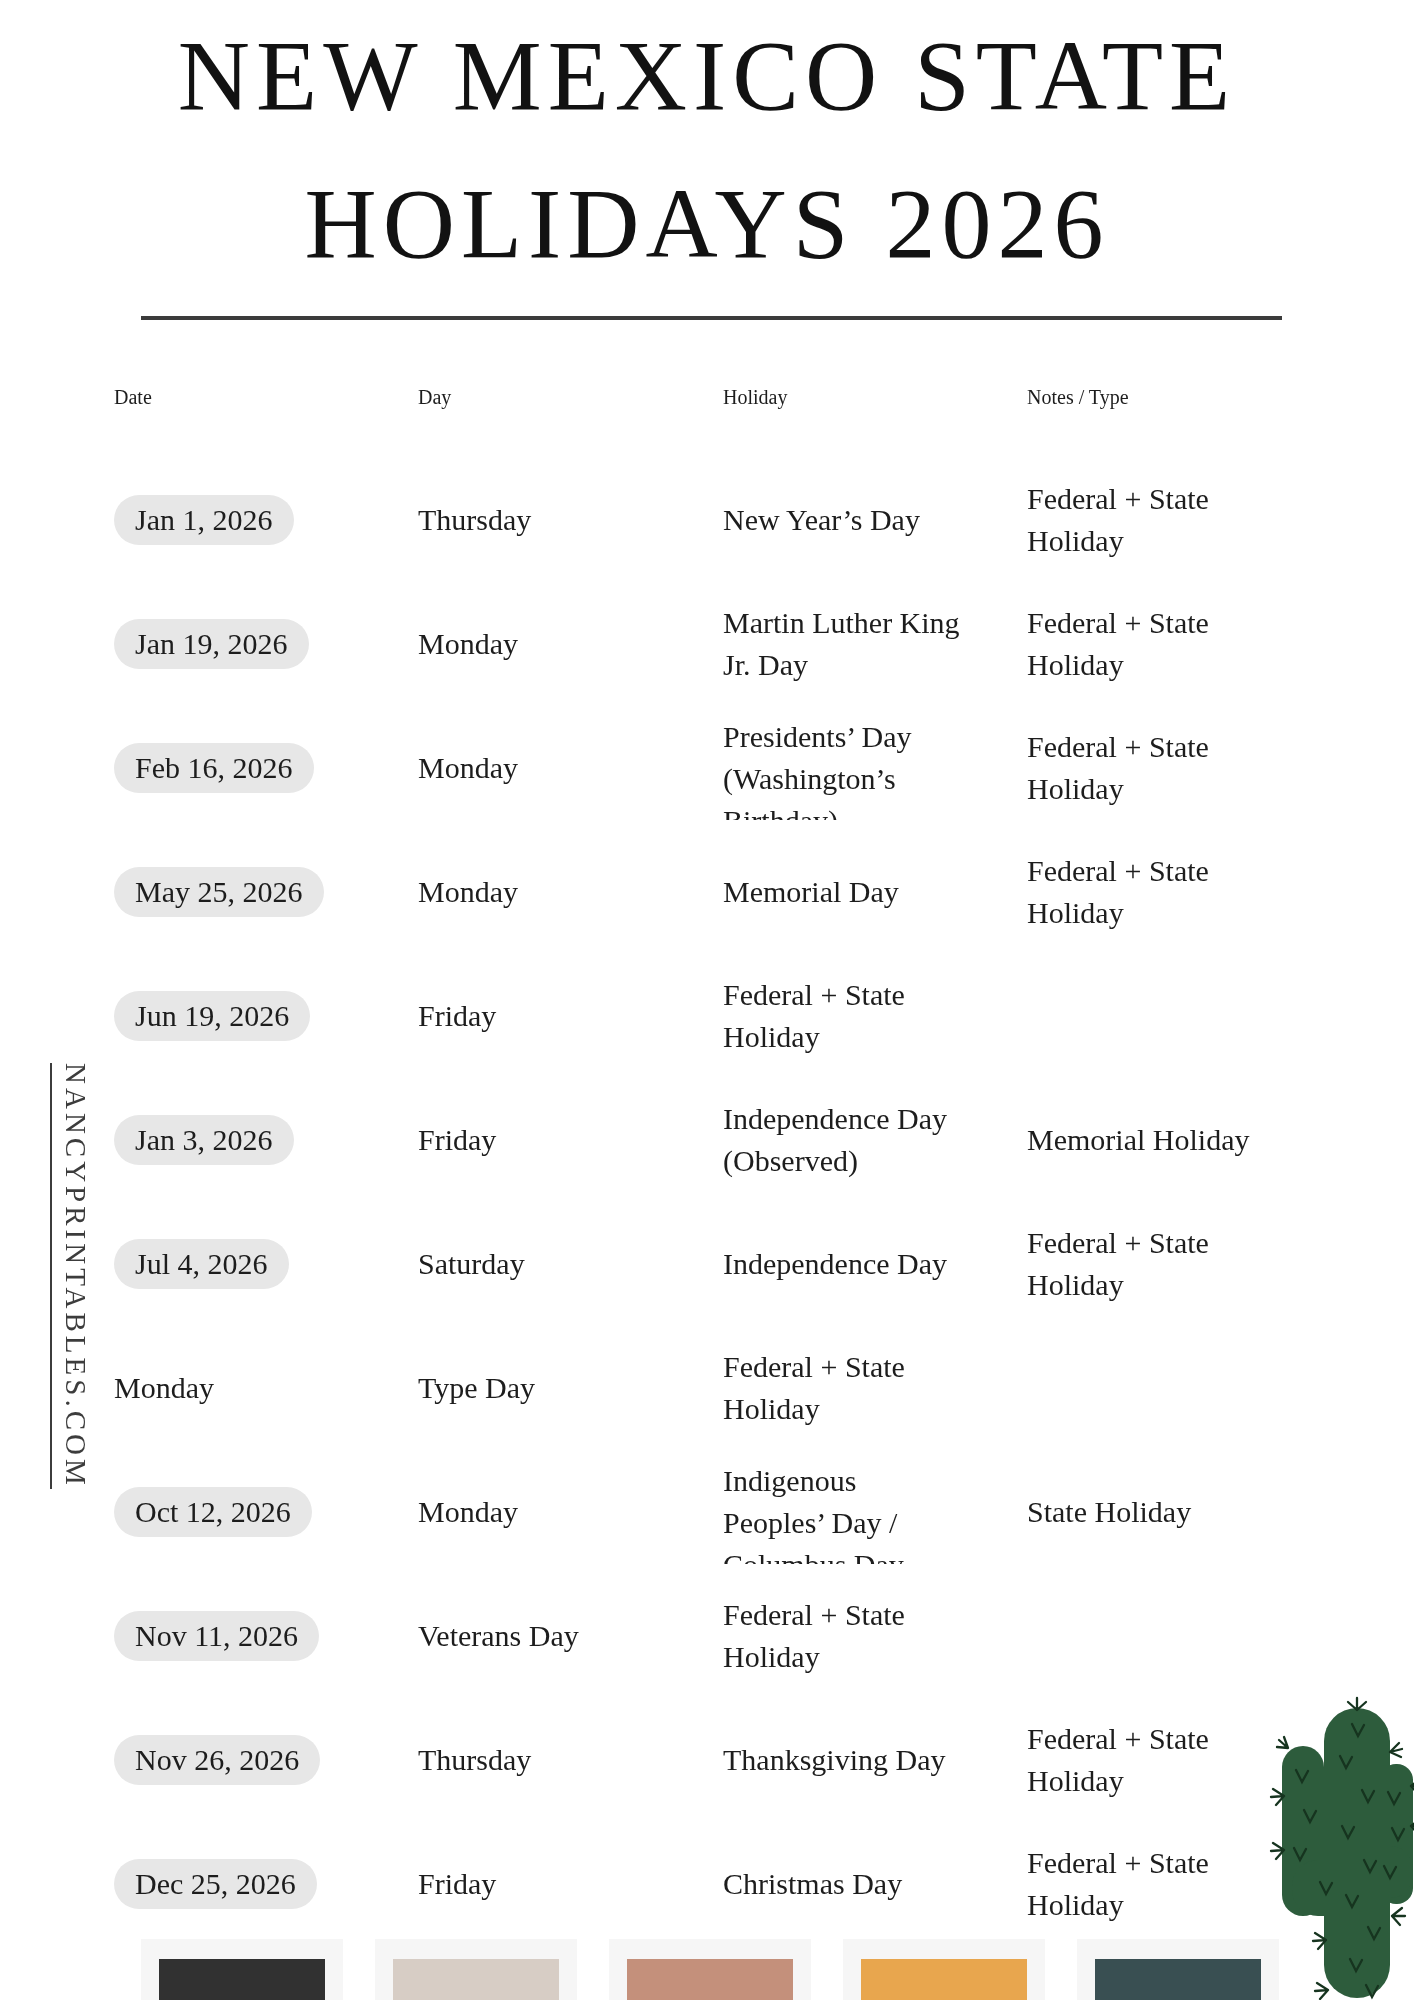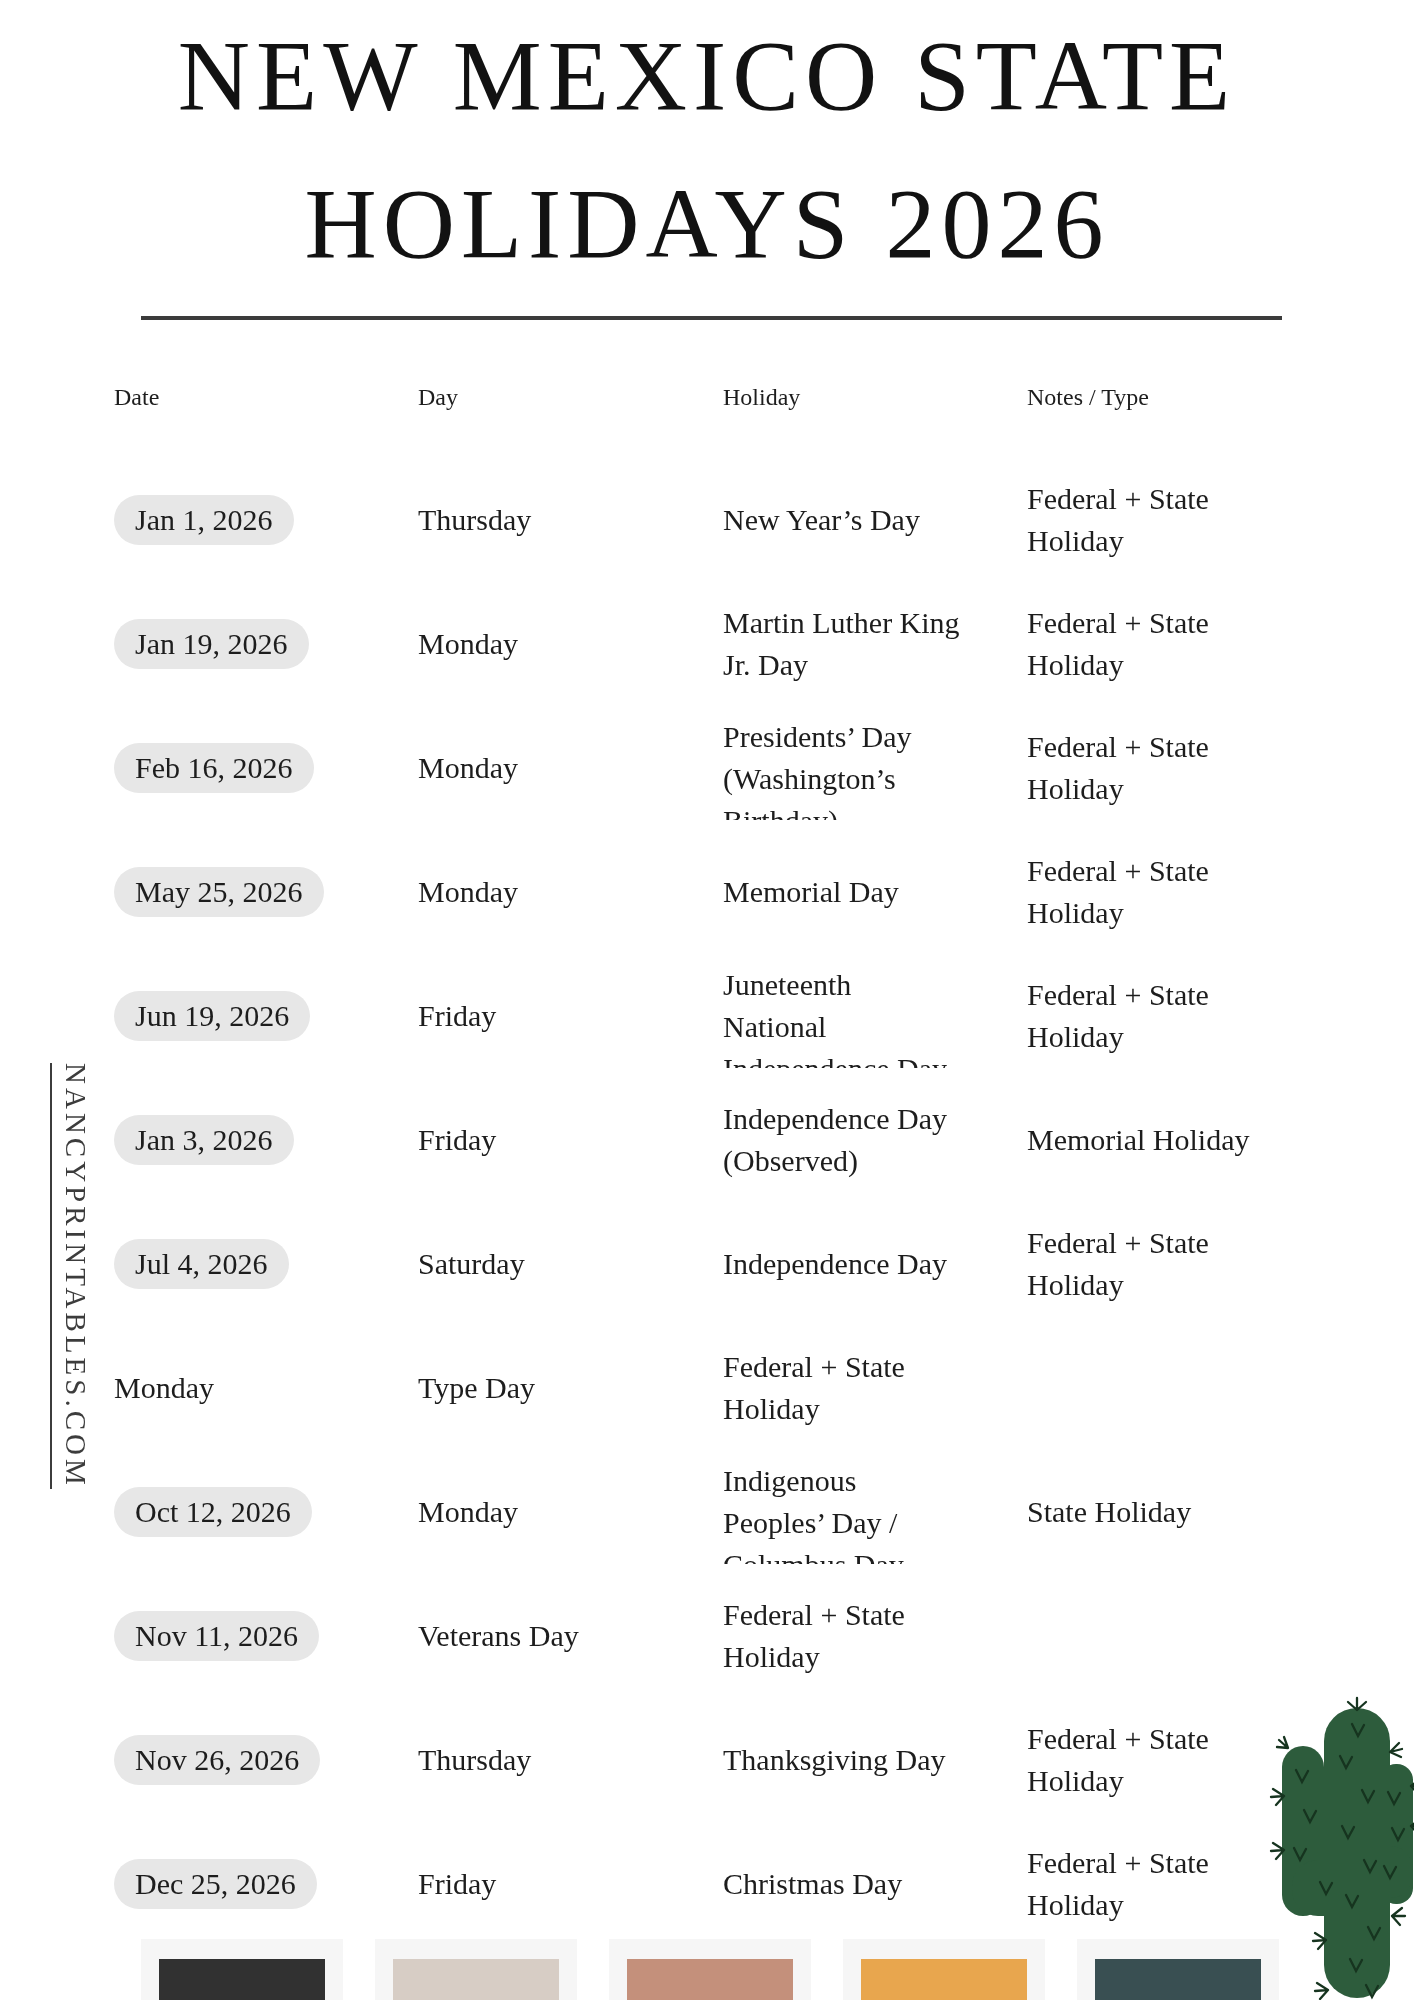--- a/index.html
+++ b/index.html
@@ -25,21 +25,21 @@
   .divider{
     position:absolute;left:141px;top:316px;
     width:1141px;height:4px;
     background:#3b3b3b;
   }
   
   .thead{
     position:absolute;left:114px;top:370px;width:1186px;height:54px;
     display:grid;grid-template-columns:304px 305px 304px 273px;
     align-items:center;
-    font-size:24px;color:#1d1d1d;
+    font-size:20px;color:#1d1d1d;
   }
   .rows{
     position:absolute;left:114px;top:458px;width:1186px;
   }
   .row{
     height:124px;
     display:grid;grid-template-columns:304px 305px 304px 273px;
     align-items:center;
     font-size:30px;line-height:42px;
   }
@@ -157,25 +157,20 @@
           <div>Memorial Day</div>
         </div>
       <div class="cell-notes">Federal + State Holiday</div>
     </div>
 
     <div class="row">
       <div class="cell-date">
         <span class="pill">Jun 19, 2026</span>
       </div>
       <div class="cell-day">Friday</div>
-      <div class="cell-holiday">
-          <div>Juneteenth</div>
-          <div>National</div>
-          <div>Independence Day</div>
-        </div>
       <div class="cell-notes">Federal + State Holiday</div>
     </div>
 
     <div class="row">
       <div class="cell-date">
         <span class="pill">Jan 3, 2026</span>
       </div>
       <div class="cell-day">Friday</div>
       <div class="cell-holiday">
           <div>Independence Day</div>

